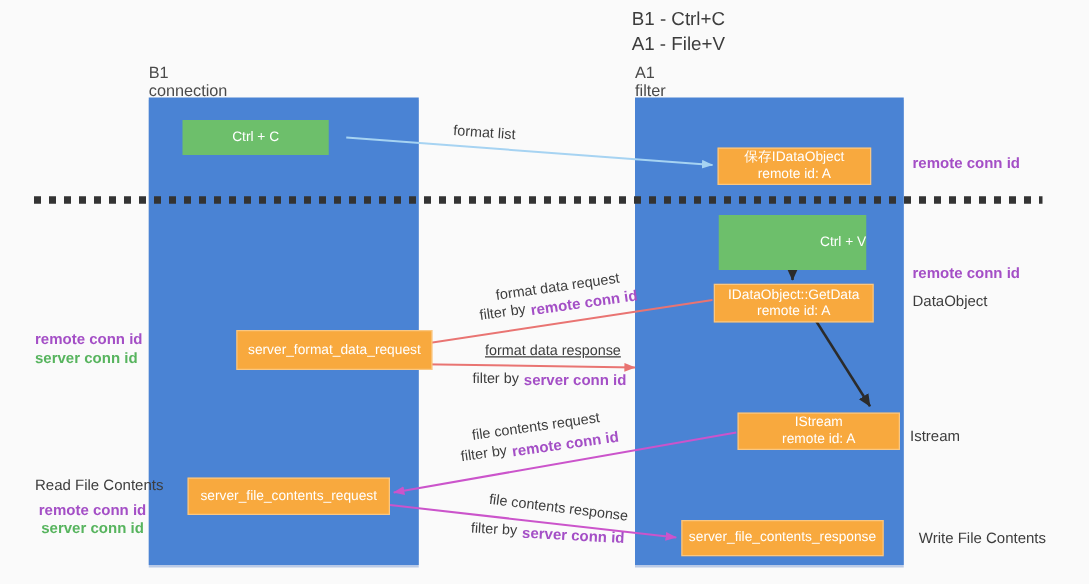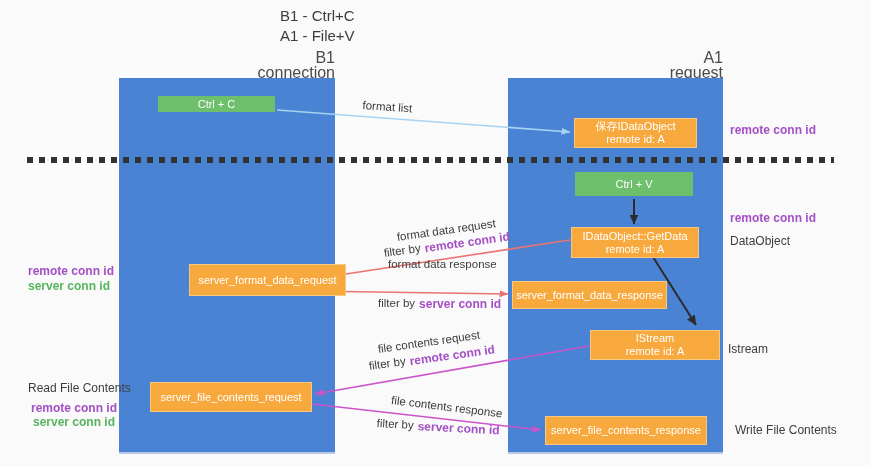--- a/index.html
+++ b/index.html
@@ -6,26 +6,26 @@
   body{
     width:871px;height:467px;overflow:hidden;
     background:#fafafa;
     font-family:"Liberation Sans", sans-serif;
     position:relative;
   }
   #canvas{position:absolute;left:0;top:0;width:871px;height:467px;}
 
   .title{
     position:absolute;left:280px;top:6px;width:300px;
-    text-align:left;font-size:15px;line-height:20px;color:#3c3c3c;
+    text-align:right;font-size:15px;line-height:20px;color:#3c3c3c;
   }
 
   .lane-header{
-    position:absolute;top:50px;text-align:right;
-    font-size:16px;line-height:15px;color:#4a4a4a;
+    position:absolute;top:50px;text-align:left;
+    font-size:13px;line-height:15px;color:#4a4a4a;
   }
   #hdr-b1{left:119px;width:216px;}
   #hdr-a1{left:508px;width:215px;}
 
   .lane{
     position:absolute;top:78px;height:374px;
     background:var(--lane);
     box-shadow:0 2px 0 rgba(170,190,225,.8);
   }
   #lane-b1{left:119px;width:216px;}
@@ -38,23 +38,23 @@
 
   .box{
     position:absolute;display:flex;flex-direction:column;
     align-items:center;justify-content:center;
     color:#fff;font-size:11px;line-height:13px;text-align:center;
     white-space:nowrap;
   }
   .green{background:var(--green-box);}
   .orange{background:var(--orange-box);border:1px solid rgba(255,255,255,.35);text-align:right;}
 
-  #box-ctrl-c{left:158px;top:96px;width:117px;height:16px;}
+  #box-ctrl-c{left:146px;top:96px;width:117px;height:28px;}
   #box-save-dataobject{left:574px;top:118px;width:121px;height:28px;}
-  #box-ctrl-v{left:575px;top:172px;width:118px;height:24px;}
+  #box-ctrl-v{left:575px;top:172px;width:118px;height:44px;align-items:flex-end;}
   #box-getdata{left:571px;top:227px;width:126px;height:29px;}
   #box-format-request{left:152px;top:264px;width:155px;height:30px;margin-left:37px;}
   #box-format-response{left:512px;top:281px;width:153px;height:26px;}
   #box-istream{left:590px;top:330px;width:128px;height:28px;}
   #box-file-request{left:150px;top:382px;width:160px;height:28px;}
   #box-file-response{left:545px;top:416px;width:160px;height:27px;}
 
   svg.arrows{position:absolute;left:0;top:0;pointer-events:none;}
   .ln-blue{stroke:var(--arrow-blue);stroke-width:1.6;}
   .ln-red{stroke:var(--arrow-red);stroke-width:1.6;}
@@ -88,21 +88,21 @@
     <div>B1 - Ctrl+C</div>
     <div>A1 - File+V</div>
   </div>
 
   <div class="lane-header" id="hdr-b1">
     <div>B1</div>
     <div>connection</div>
   </div>
   <div class="lane-header" id="hdr-a1">
     <div>A1</div>
-    <div>request</div>
+    <div>filter</div>
   </div>
 
   <div class="lane" id="lane-b1"></div>
   <div class="lane" id="lane-a1"></div>
 
   <div class="divider"></div>
 
   <svg class="arrows" width="871" height="467">
     <defs>
       <marker id="mblue" markerUnits="userSpaceOnUse" markerWidth="10" markerHeight="8" refX="8.5" refY="3.5" orient="auto">
@@ -142,23 +142,20 @@
 
   <div class="box orange" id="box-getdata">
     <span>IDataObject::GetData</span>
     <span>remote id: A</span>
   </div>
 
   <div class="box orange" id="box-format-request">
     <span>server_format_data_request</span>
   </div>
 
-  <div class="box orange" id="box-format-response">
-    <span>server_format_data_response</span>
-  </div>
 
   <div class="box orange" id="box-istream">
     <span>IStream</span>
     <span>remote id: A</span>
   </div>
 
   <div class="box orange" id="box-file-response">
     <span>server_file_contents_response</span>
   </div>
 
@@ -167,21 +164,21 @@
   </div>
 
   <div class="lbl rot-p4" style="left:363px;top:99px;">format list</div>
 
   <div class="lbl rot-m8" style="left:396px;top:231px;">format data request</div>
   <div class="lbl filter rot-m8" style="left:383px;top:247px;">
     <span>filter by</span>
     <span class="purple">remote conn id</span>
   </div>
 
-  <div class="lbl" style="left:388px;top:258px;">format data response</div>
+  <div class="lbl" style="left:388px;top:275px;text-decoration:underline;">format data response</div>
   <div class="lbl filter" style="left:378px;top:297px;">
     <span>filter by</span>
     <span class="purple">server conn id</span>
   </div>
 
   <div class="lbl rot-m8" style="left:377px;top:343px;">file contents request</div>
   <div class="lbl filter rot-m8" style="left:368px;top:360px;">
     <span>filter by</span>
     <span class="purple">remote conn id</span>
   </div>

